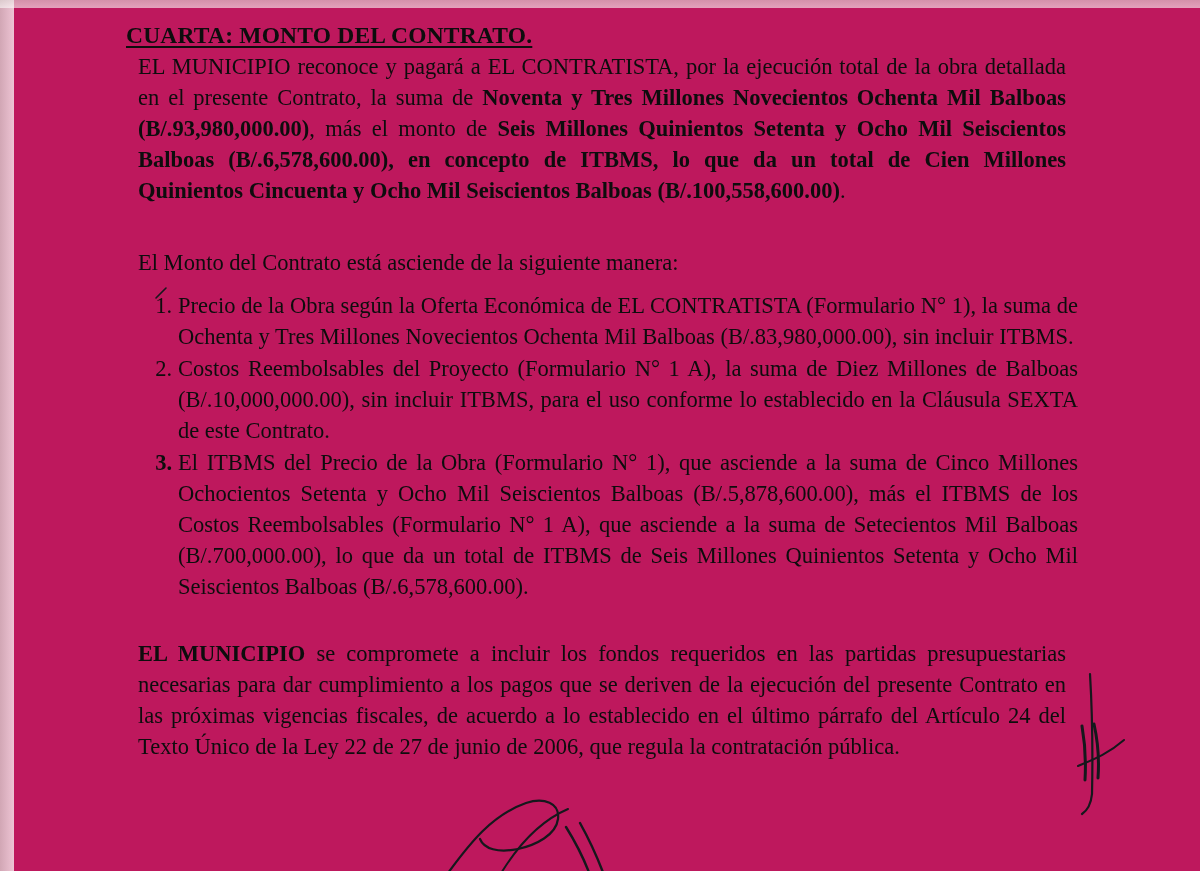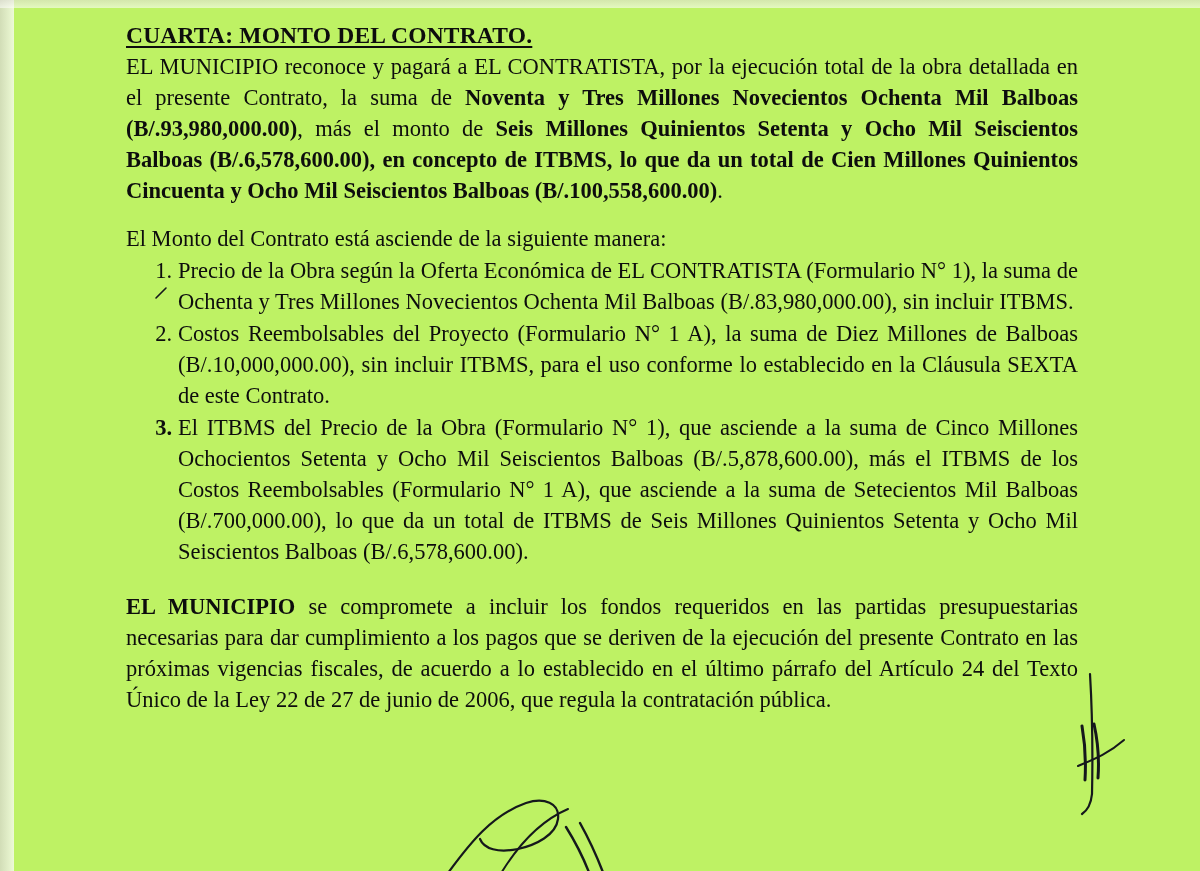--- a/index.html
+++ b/index.html
@@ -12,21 +12,21 @@
     height: 871px;
     overflow: hidden;
     font-family: "Liberation Serif", serif;
     color: #0d0d0d;
     position: relative;
   }
   
   .page {
     position: absolute;
     inset: 0;
-    background: #bef264;
+    background: #be185d;
   }
   .scan-edge-left {
     position: absolute;
     left: 0; top: 0; bottom: 0;
     width: 14px;
     background: linear-gradient(to right, #d8d6d2, #fdfdfb);
     opacity: .75;
   }
   .scan-edge-top {
     position: absolute;
@@ -43,21 +43,21 @@
   }
   .heading {
     font-weight: bold;
     font-size: 23.5px;
     letter-spacing: .2px;
     text-decoration: underline;
     text-underline-offset: 3px;
     margin: 0 0 2px 0;
   }
   p {
-    margin: 0;
+    margin: 12px;
     font-size: 22.5px;
     line-height: 31px;
     text-align: justify;
   }
   .para-amount {
     margin-top: 2px;
   }
   .para-amount b {
     font-weight: bold;
   }

